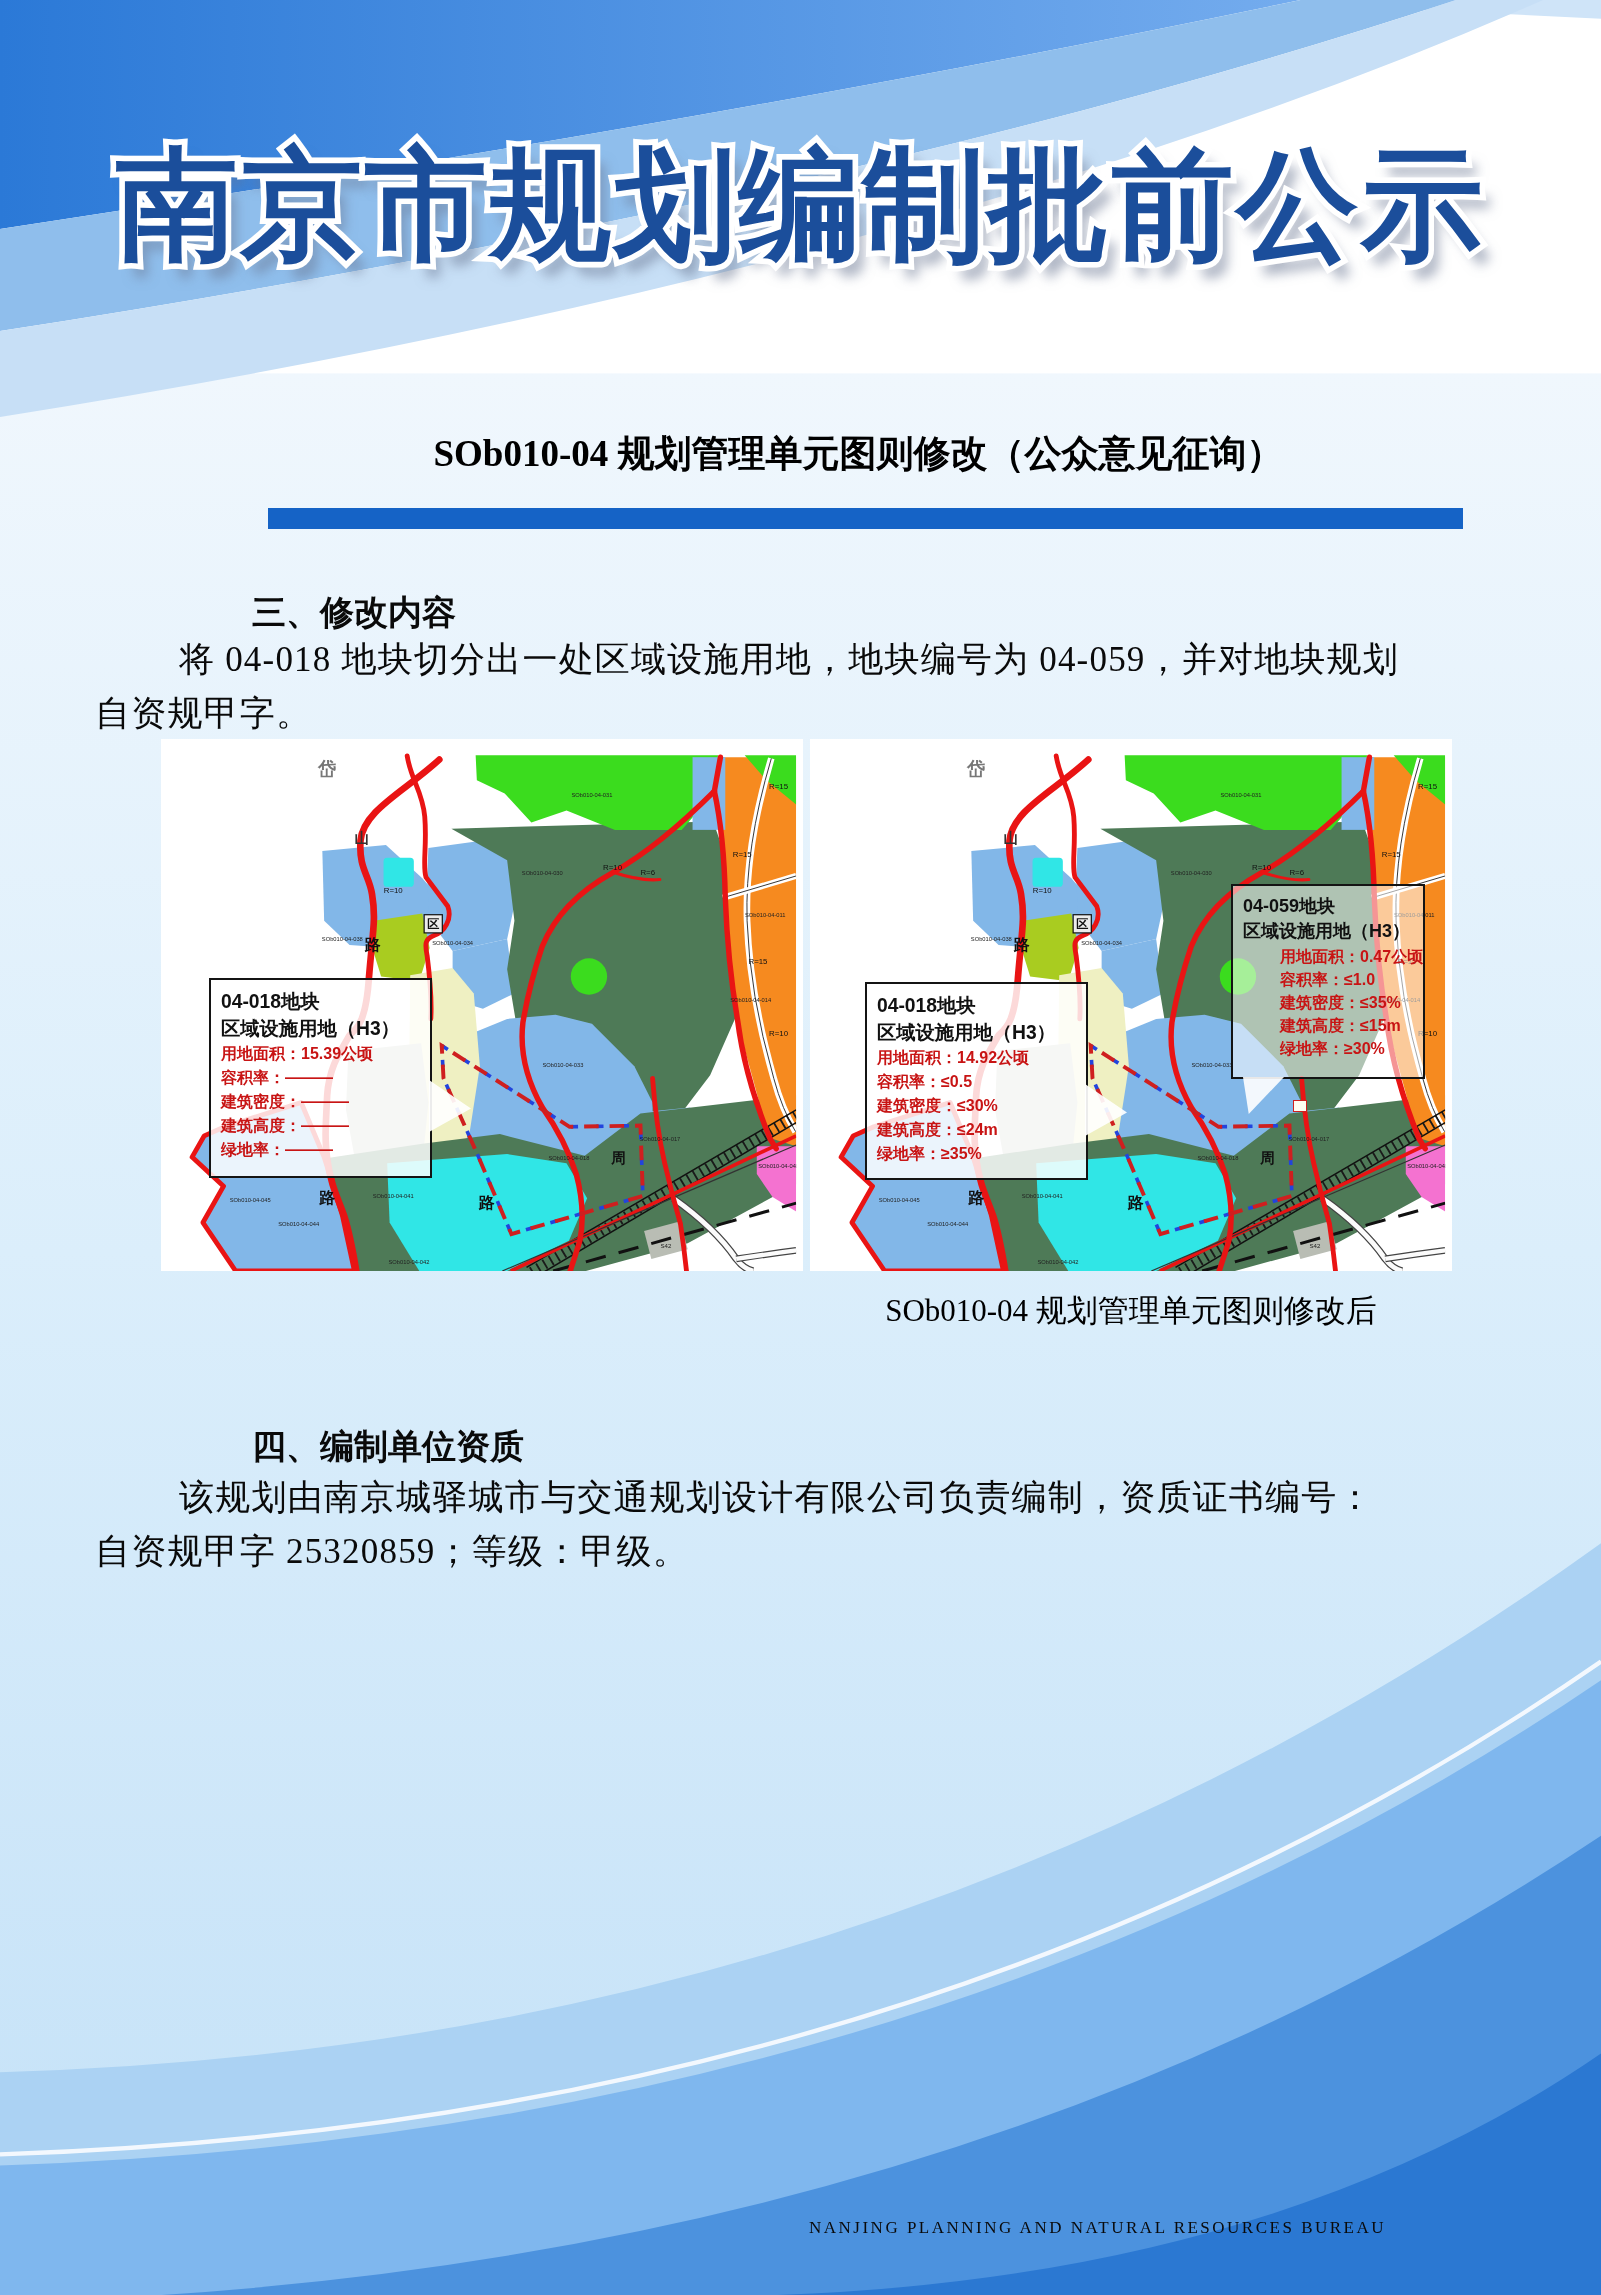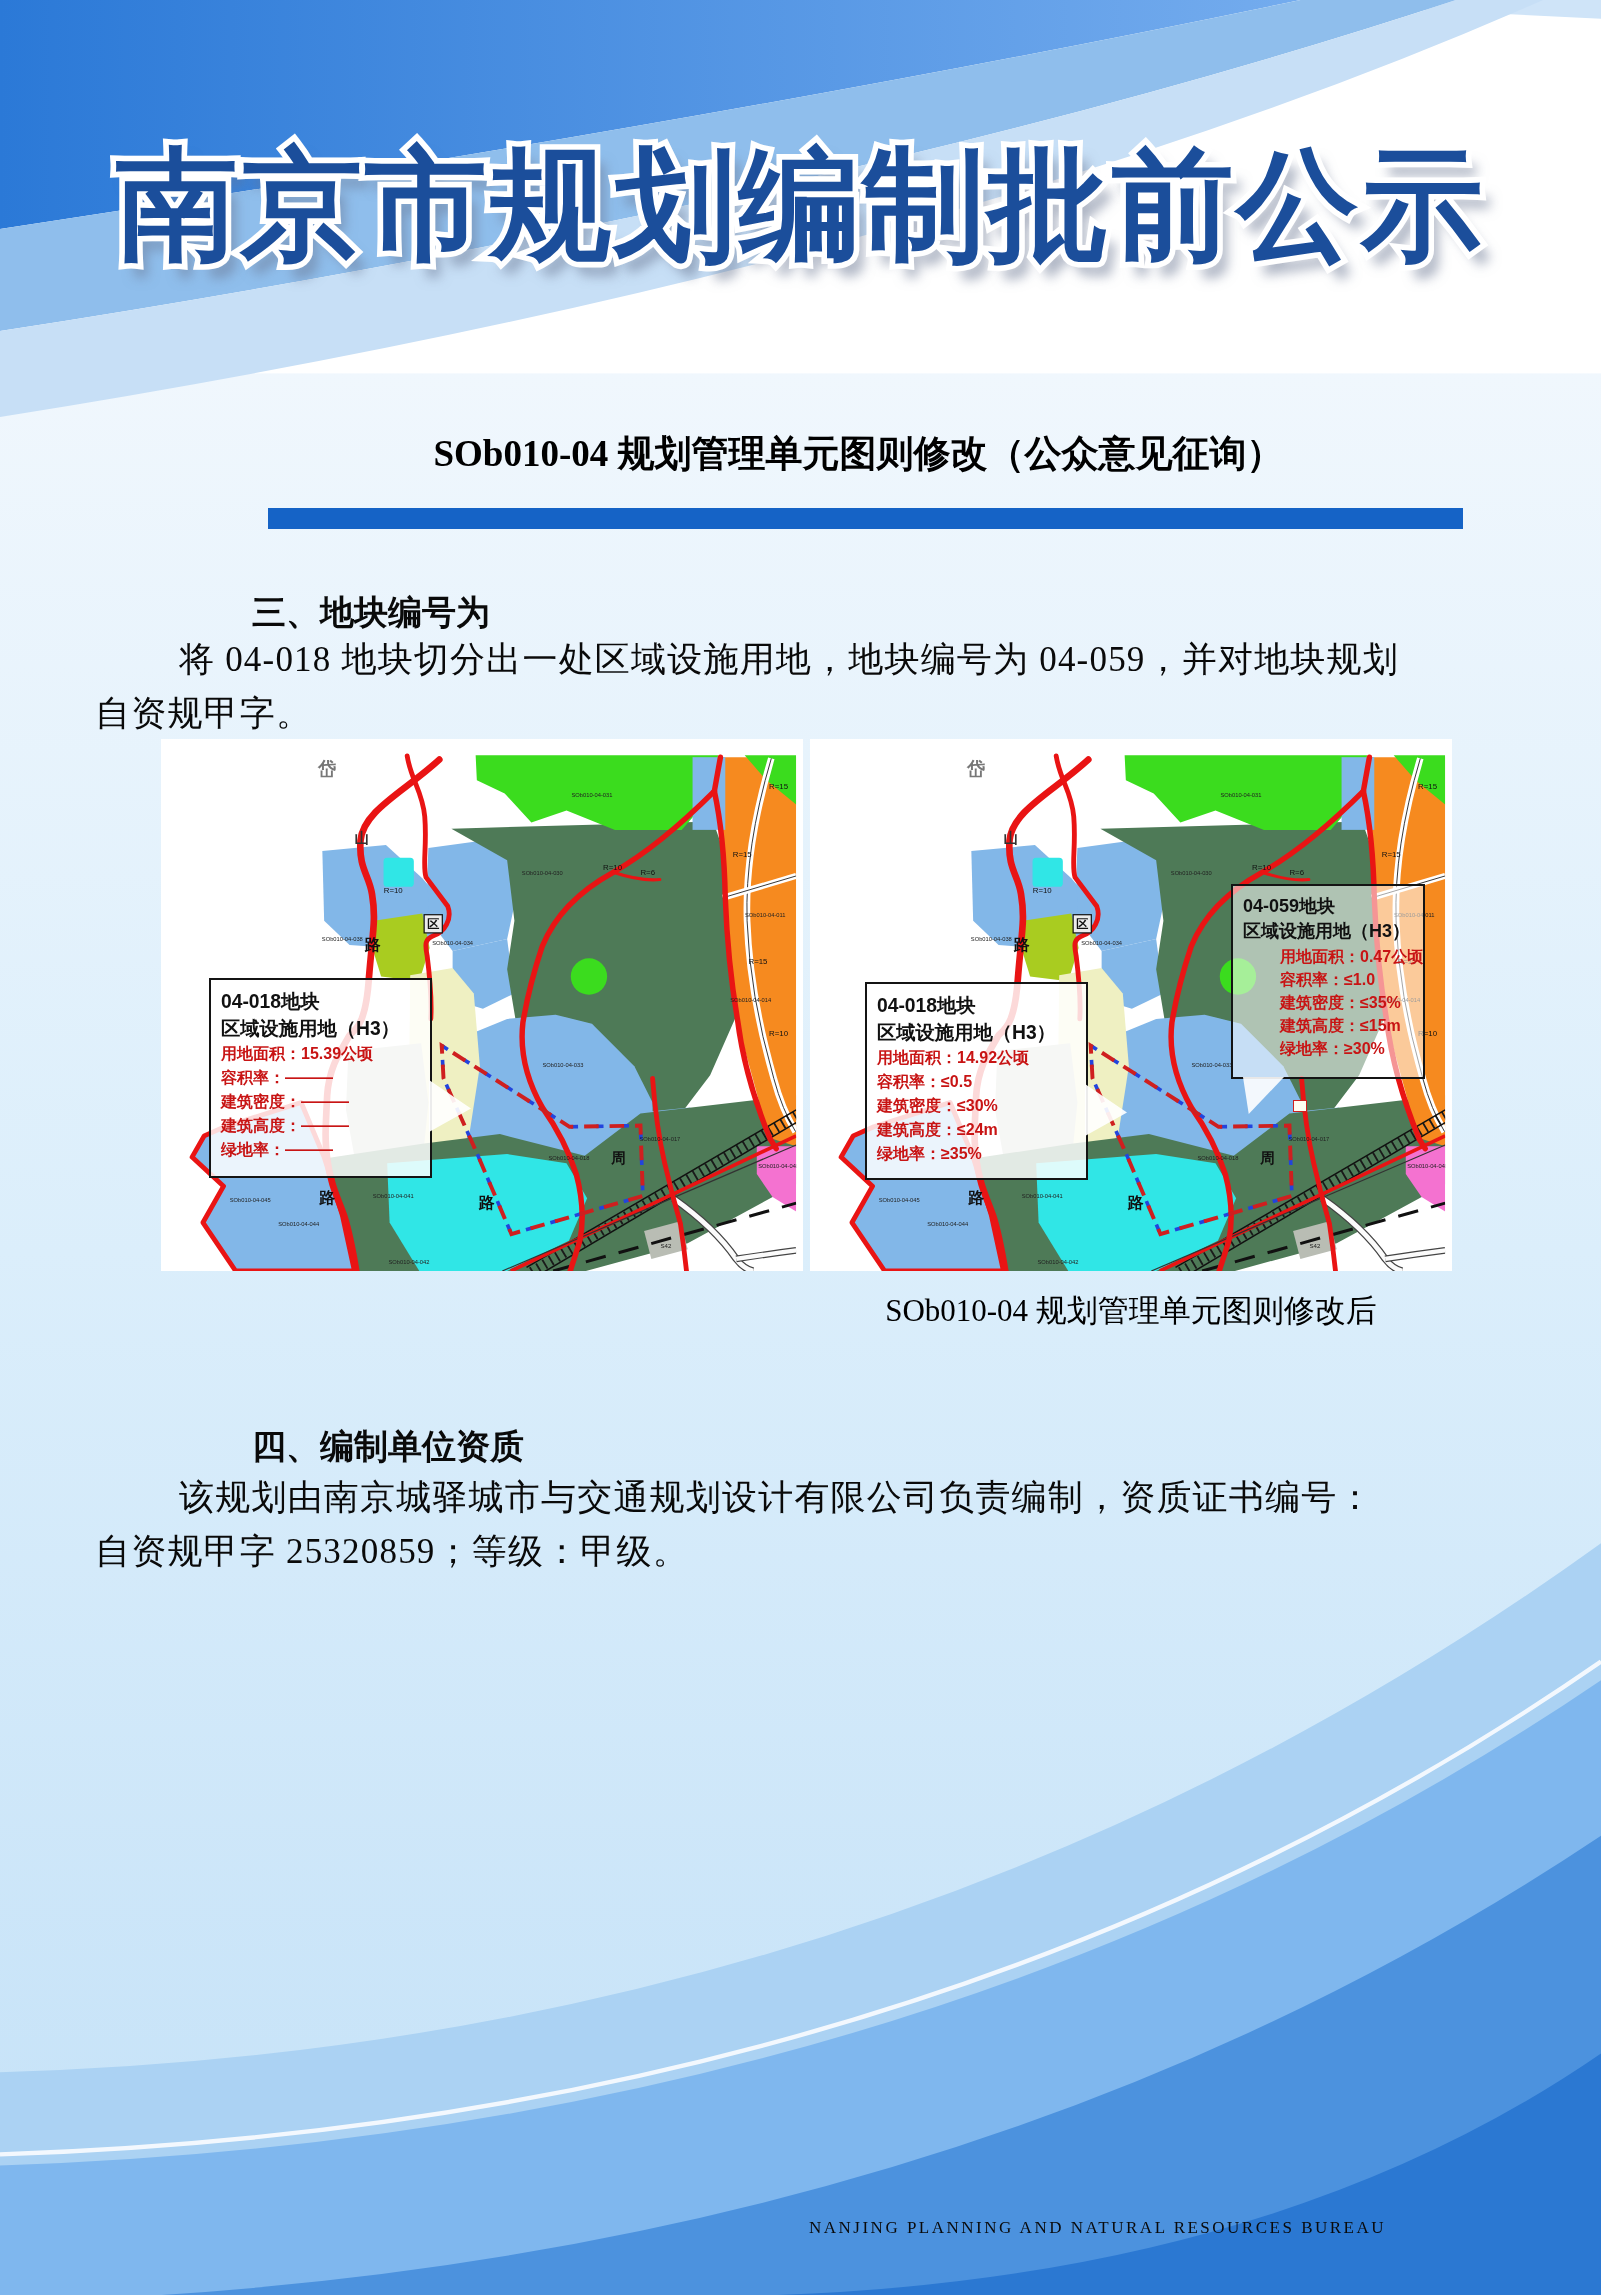--- a/index.html
+++ b/index.html
@@ -185,21 +185,21 @@
     </defs>
   </svg>
 
   <div class="title-stack">
     <div class="title-layer title-outline">南京市规划编制批前公示</div>
     <div class="title-layer title-fill">南京市规划编制批前公示</div>
   </div>
   <div class="subtitle subtitle2">SOb010-04 规划管理单元图则修改（公众意见征询）</div>
   <div class="blue-bar"></div>
 
-  <div class="h-sec" style="left:252px;top:590px;">三、地块编号为</div>
+  <div class="h-sec" style="left:252px;top:590px;">三、修改内容</div>
   <div class="para" style="left:179px;top:636px;">将 04-018 地块切分出一处区域设施用地，地块编号为 04-059，并对地块规划</div>
   <div class="para" style="left:95px;top:690px;">自资规甲字。</div>
 
   <div class="map map-before">
     <svg viewBox="0 0 1037 878">
         <use href="#basemap"></use>
       </svg>
   </div>
   <div class="map map-after">
     <svg viewBox="0 0 1037 878">

